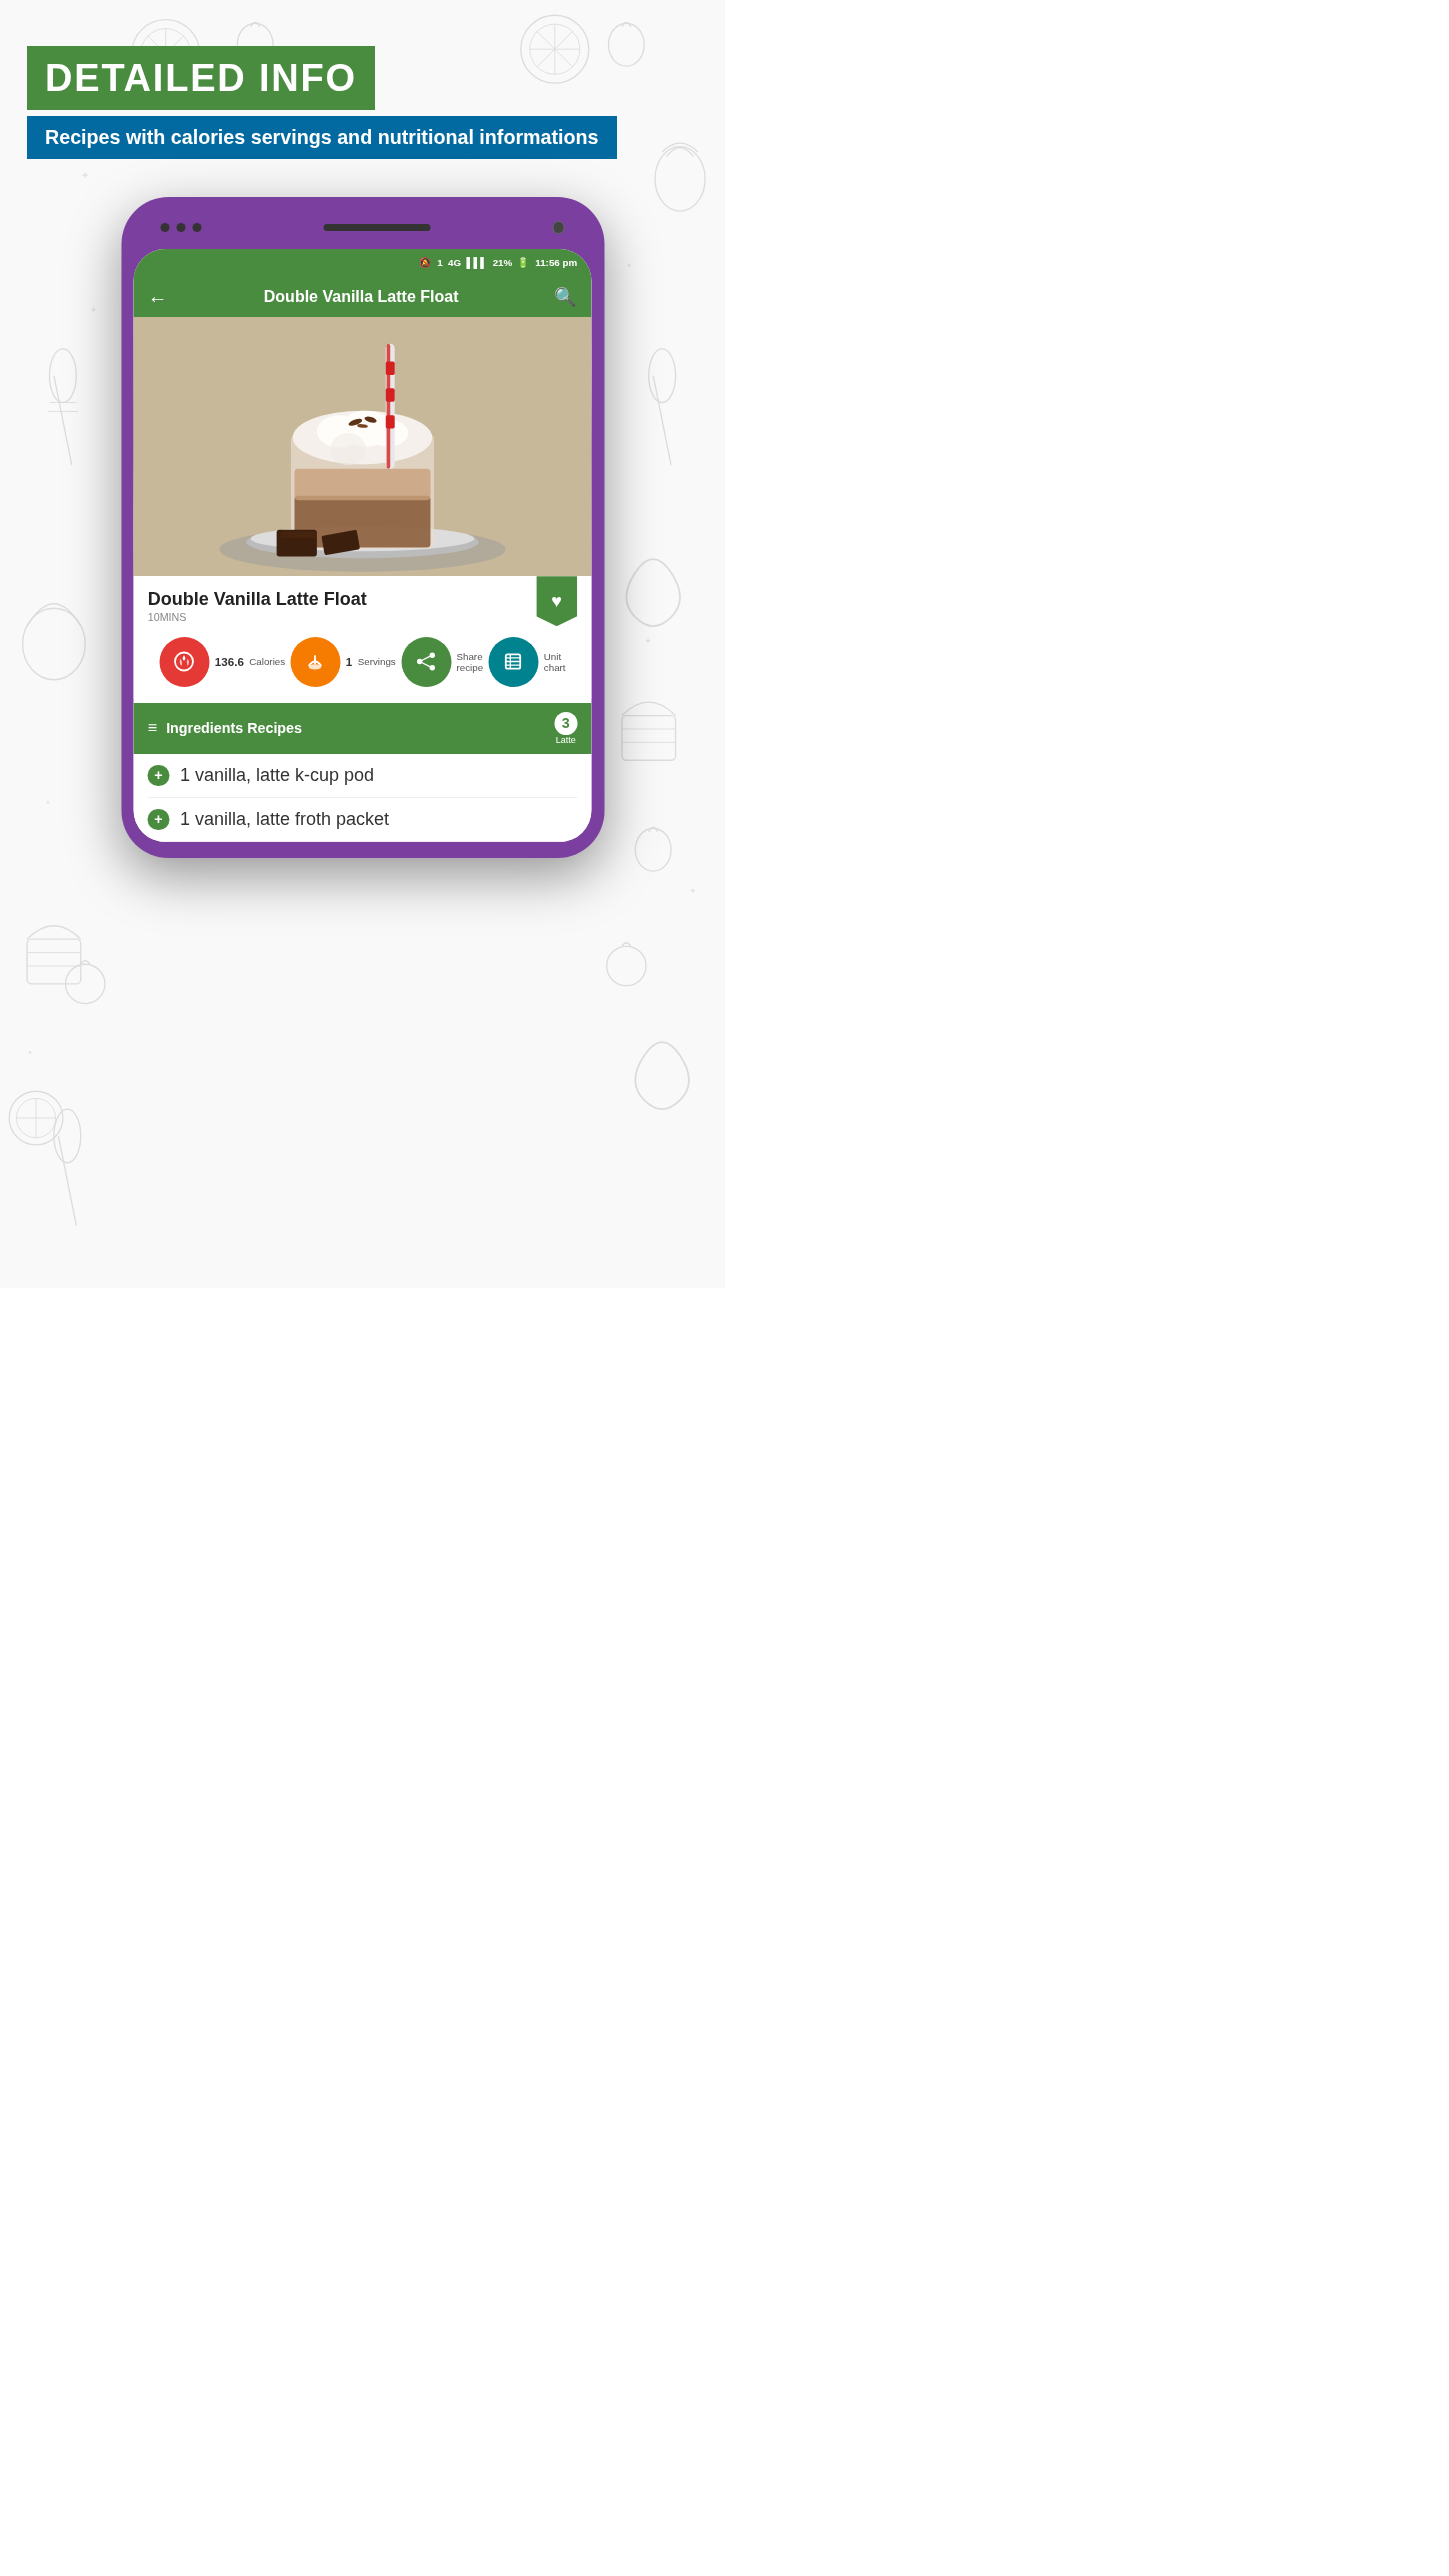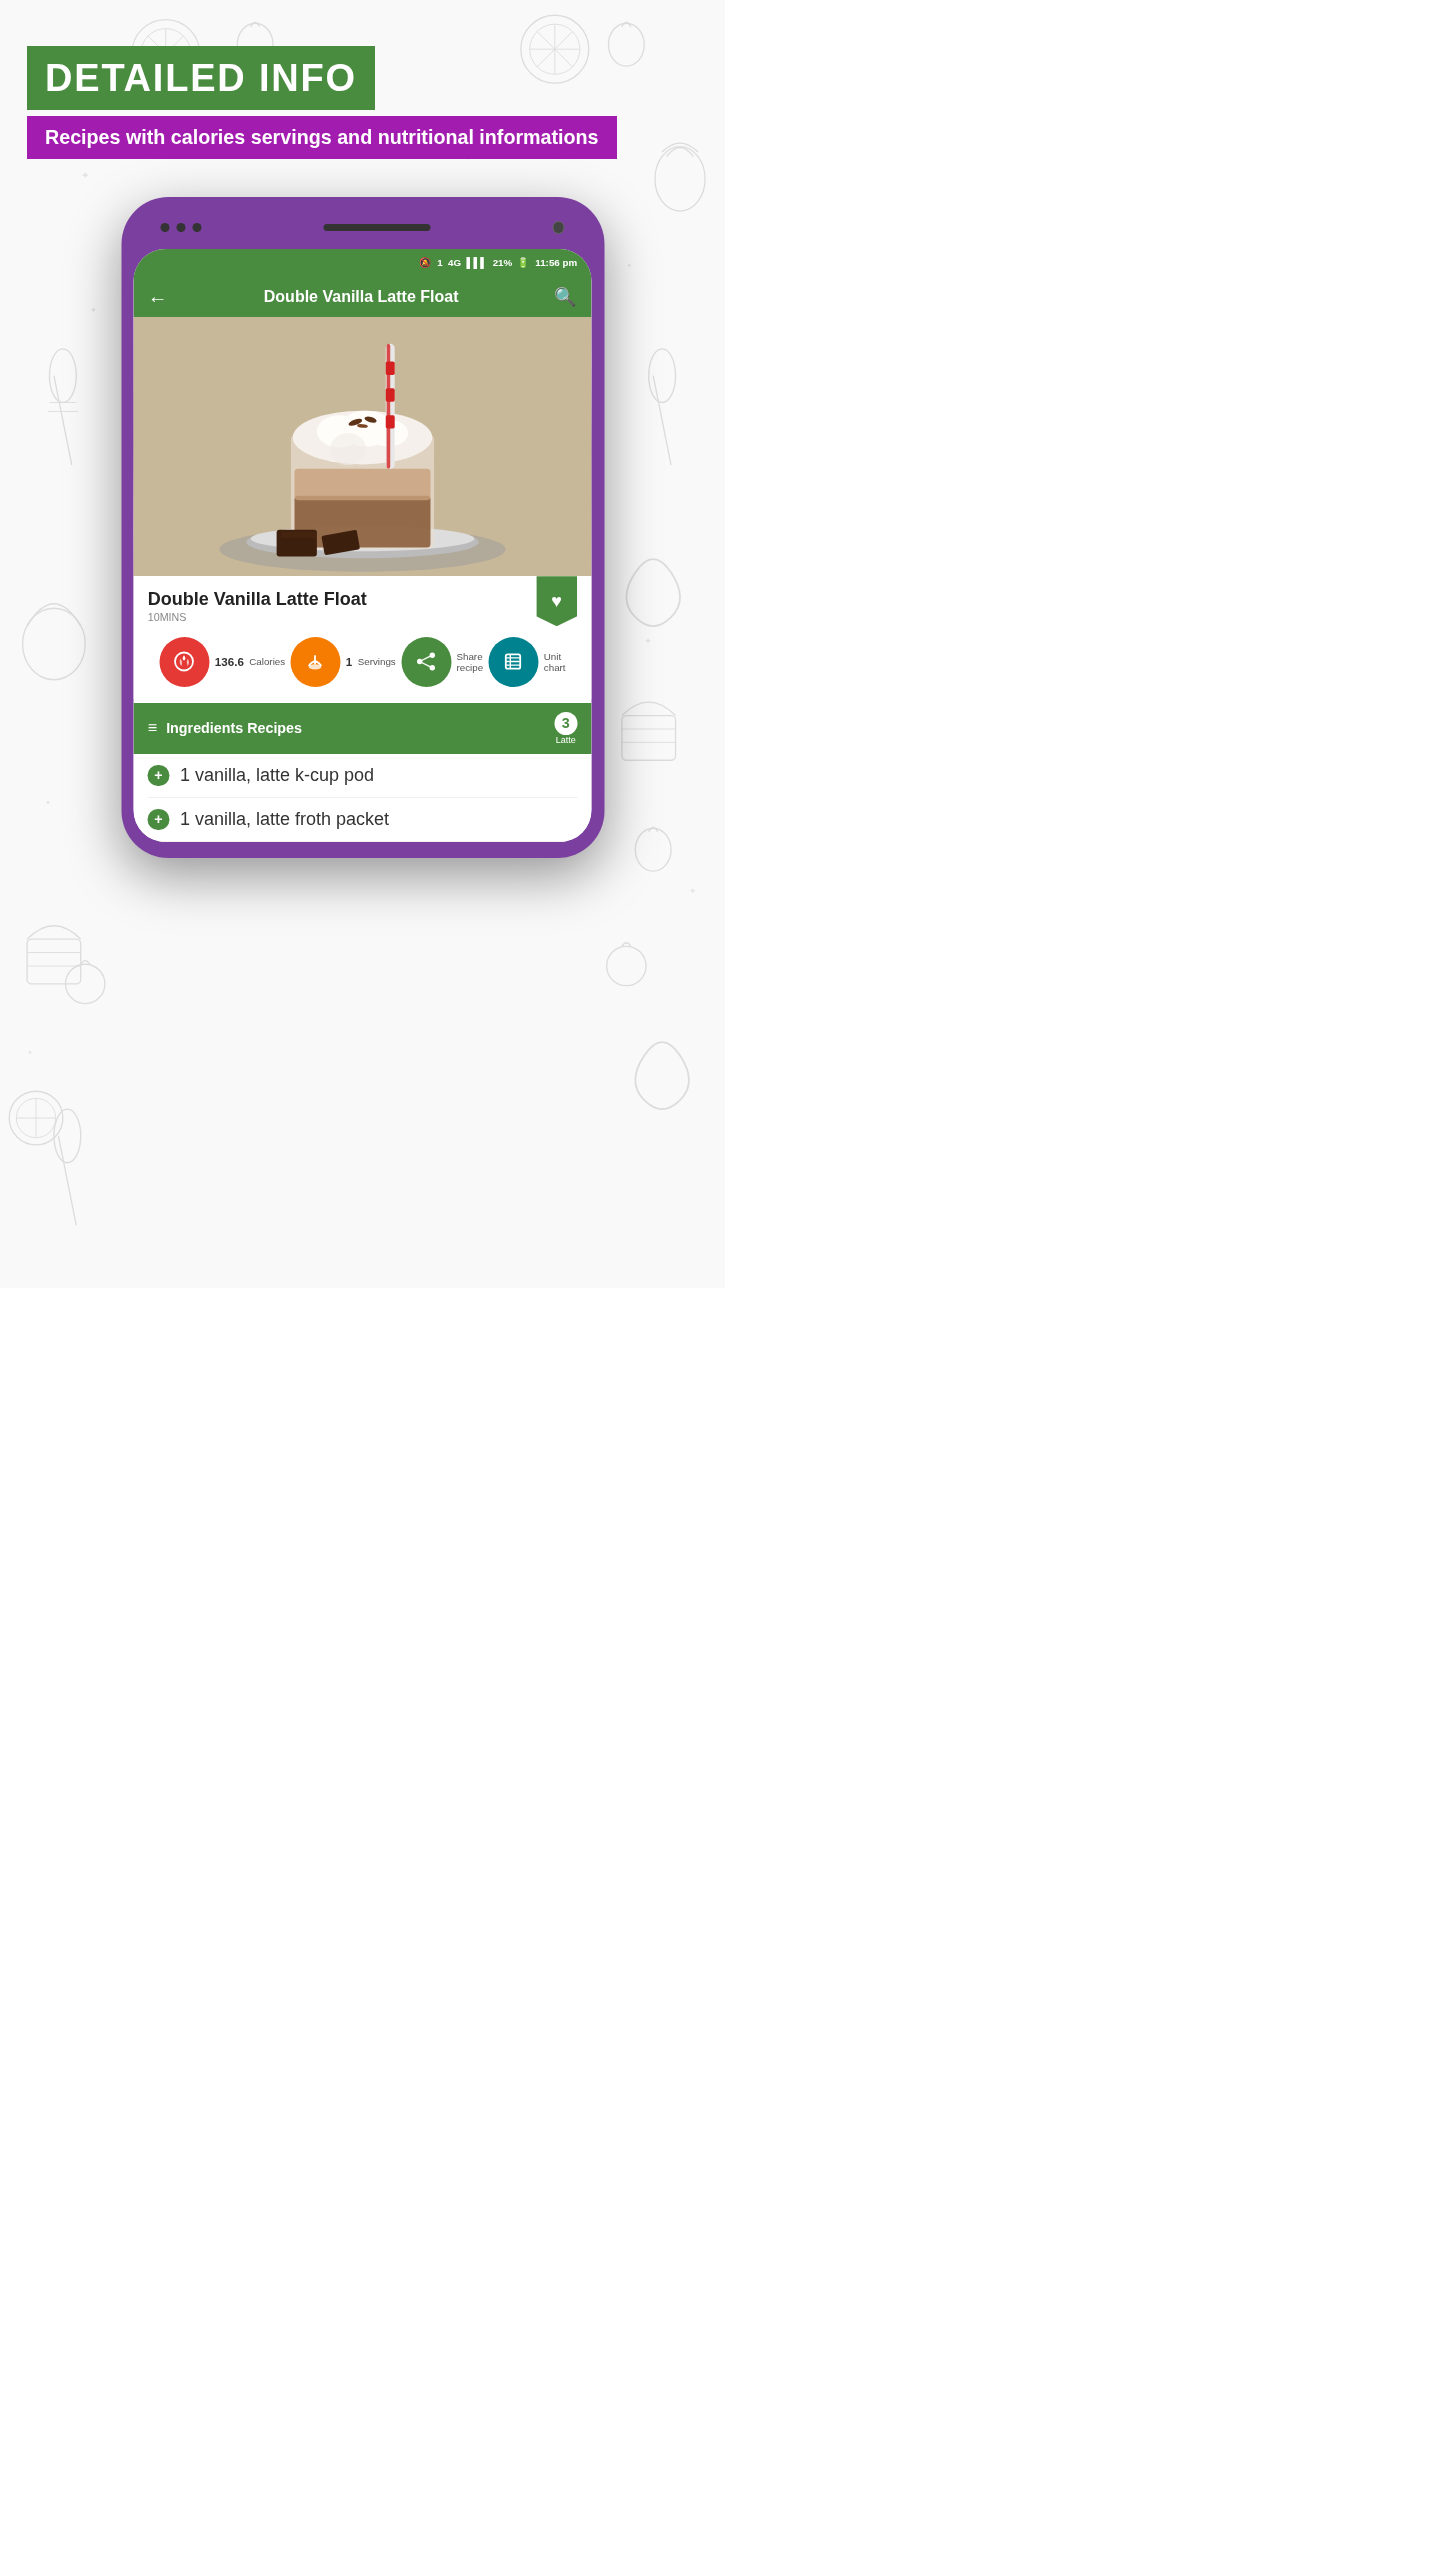--- a/index.html
+++ b/index.html
@@ -47,21 +47,21 @@
 
     .banner-detailed-text {
       color: #fff;
       font-size: 38px;
       font-weight: 900;
       letter-spacing: 1.8px;
       text-transform: uppercase;
     }
 
     .banner-subtitle {
-      background: #a21caf;
+      background: #0369a1;
       padding: 9px 18px;
       display: inline-block;
     }
 
     .banner-subtitle-text {
       color: #fff;
       font-size: 19.7px;
       font-weight: 600;
       line-height: 1.3;
     }

